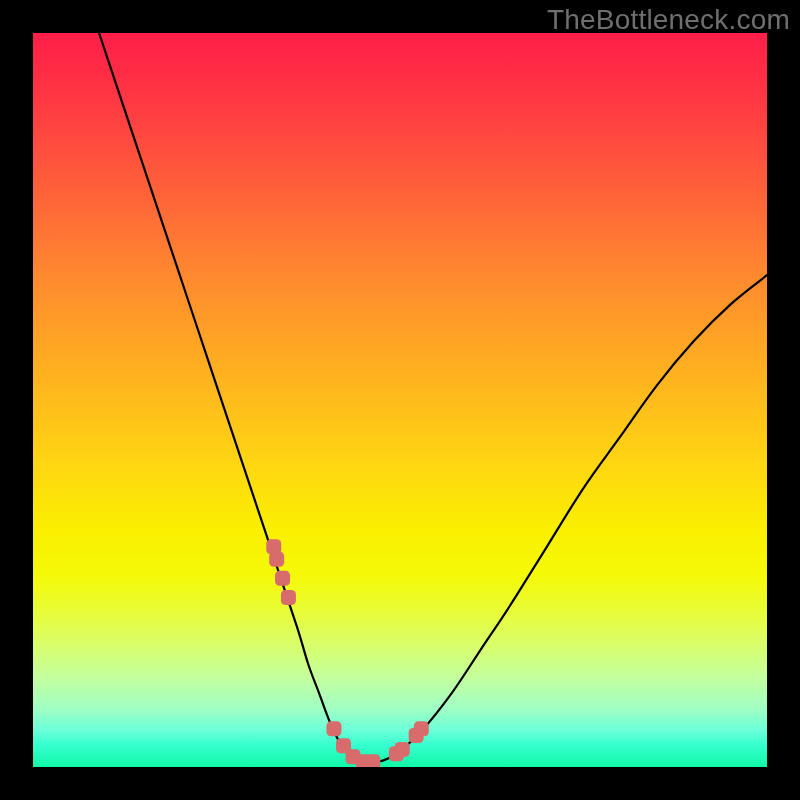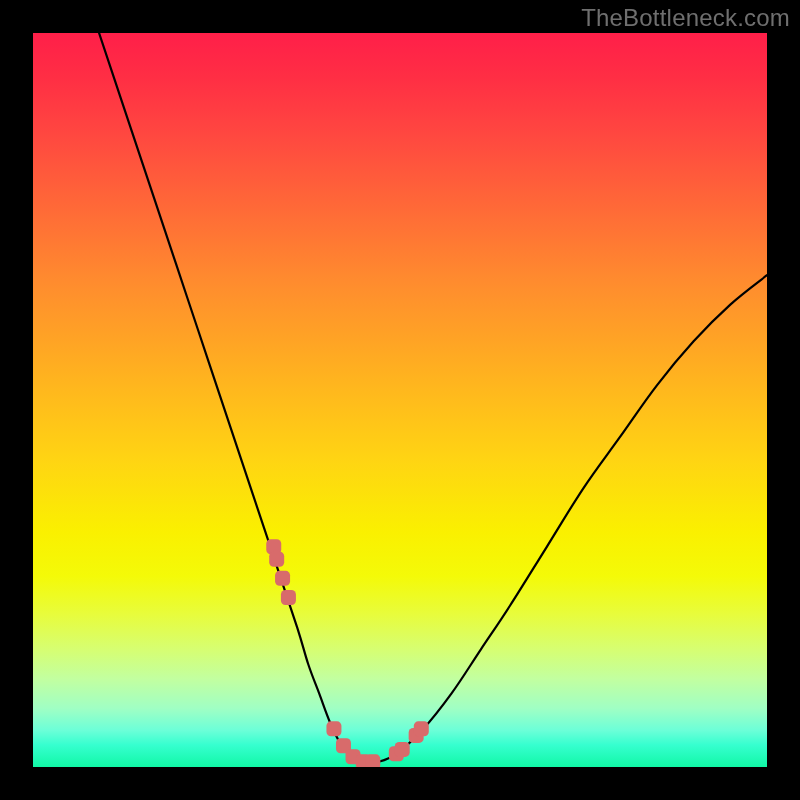--- a/index.html
+++ b/index.html
@@ -17,21 +17,21 @@
     top: 0;
     width: 800px;
     height: 800px;
     background: #000;
   }
   .watermark {
     position: absolute;
     top: 4px;
     right: 10px;
     color: #6f6f6f;
-    font-size: 24px;
+    font-size: 28px;
     letter-spacing: 0.2px;
     font-weight: 400;
     z-index: 10;
     user-select: none;
   }
   .plot-area {
     position: absolute;
     left: 33px;
     top: 33px;
     width: 734px;

